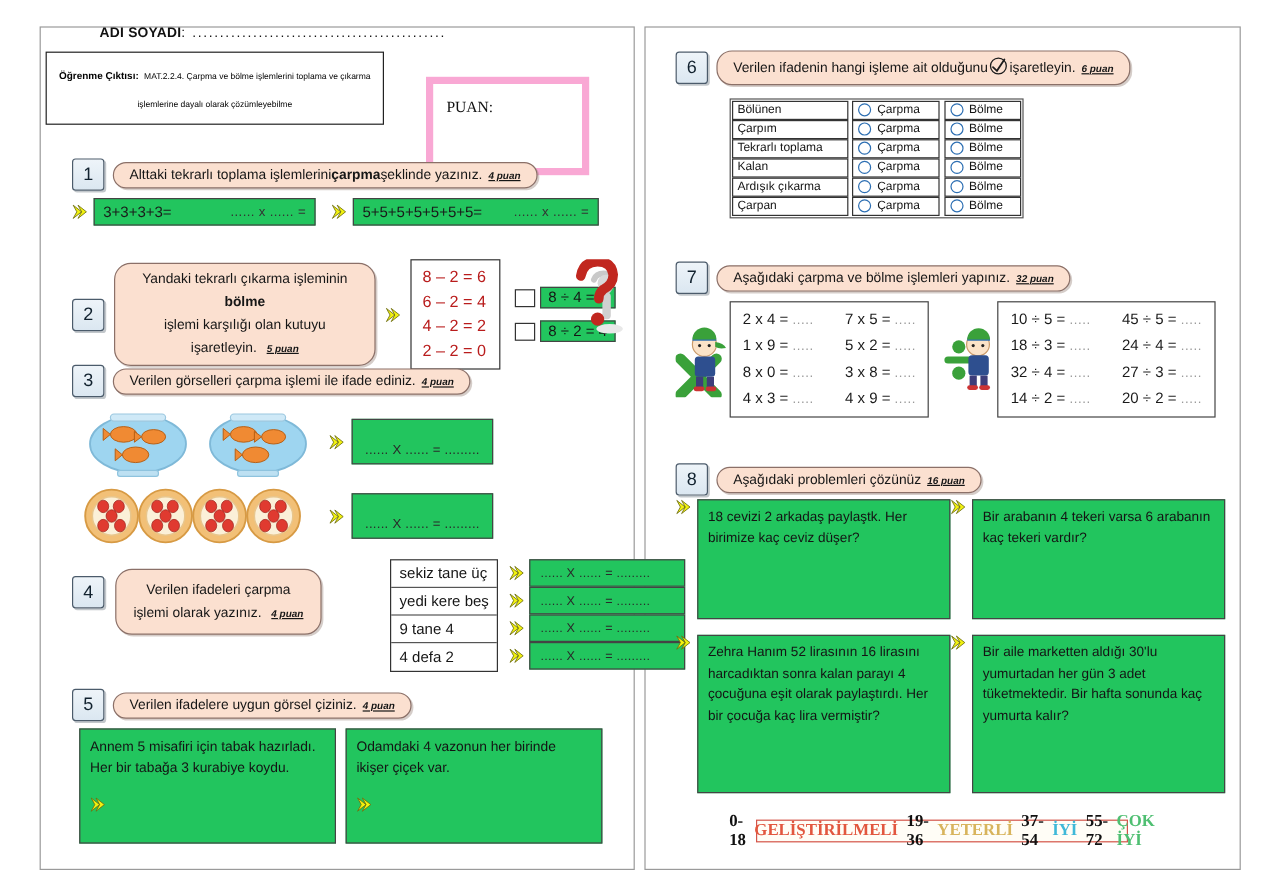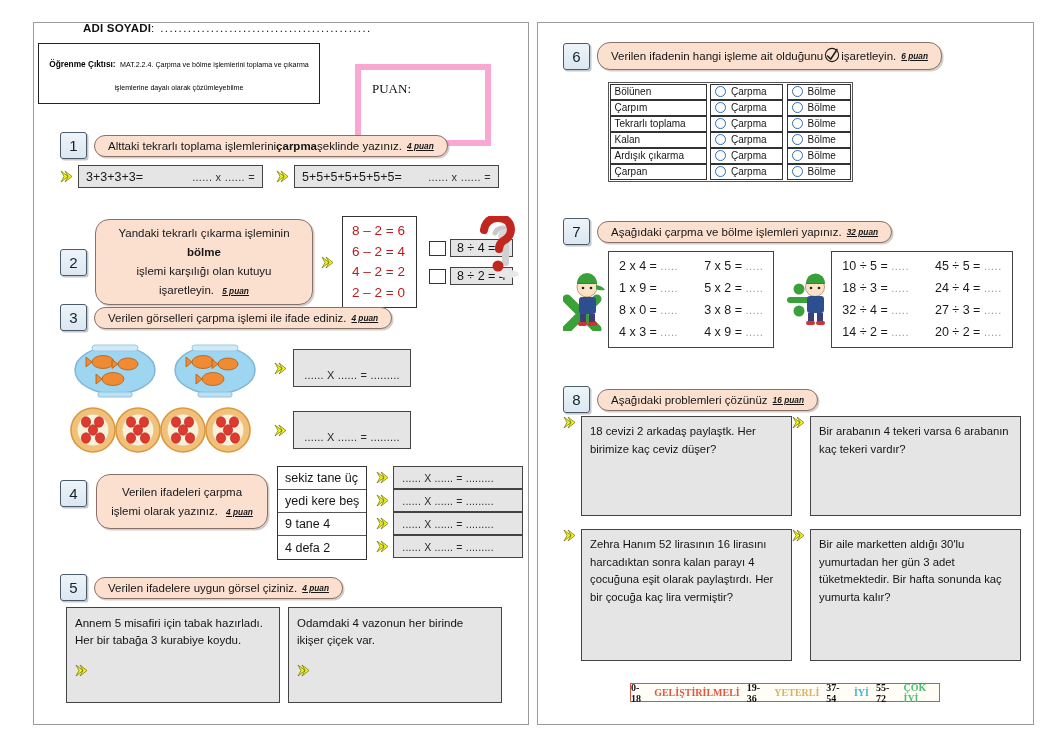--- a/index.html
+++ b/index.html
@@ -52,21 +52,21 @@
     display: flex; align-items: center; min-height: 22px;
   }
   .qtext.two-line { line-height: 1.65; text-align: center; border-radius: 14px; }
   .pts { font-size: 8.3px; font-weight: bold; text-decoration: underline; margin-left: 5px; font-style: italic; }
   b { font-weight: bold; }
 
   
   .arrow { flex: none; width: 13px; height: 13px; position: relative; }
   .arrow svg { display:block; }
 
-  .ansbox { border: 1px solid #444; background: #e5e5e5; }
+  .ansbox { border: 1px solid #444; background: #22c55e; }
 
   
   .q1row { position: absolute; left: 60px; top: 165px; display: flex; gap: 13px; align-items: center; }
   .q1cell { display:flex; align-items:center; gap: 5px; }
   .q1box { width: 185px; height: 23px; display: flex; align-items: center;
            padding: 0 7px; font-size: 12.5px; color: #1a1a1a; font-family: "Liberation Sans", sans-serif; }
   .q1box .op { margin-left: auto; font-size: 11px; color: #333; letter-spacing: .3px; }
 
   
   .q2 { position: absolute; left: 60px; top: 216px; display: flex; align-items: center; gap: 8px; }
@@ -82,21 +82,21 @@
   
   .q3 { position: absolute; left: 60px; top: 304px; }
   .q3grid { position: absolute; left: 10px; top: 34px; }
   .vis-row { display:flex; align-items:center; }
   .q3ansbox { width: 118px; height: 38px; display:flex; align-items:flex-end;
               justify-content:center; padding-bottom: 5px; font-size: 11px; color:#2a2a2a; letter-spacing: .2px; }
 
   
   .q4 { position: absolute; left: 60px; top: 466px; display: flex; align-items: flex-start; gap: 9px; }
   .q4 .qtext { width: 172px; height: 55px; margin-top: 8px; }
-  .q4table { border: 1px solid #333; }
+  .q4table { border: 1px solid #333; margin-left: 48px; }
   .q4phrase { height: 23px; padding: 0 7px; display:flex; align-items:center;
               font-size: 12.5px; color: #151515; border-bottom: 1px solid #555; white-space: nowrap; }
   .q4phrase:last-child { border-bottom: none; }
   .q4rows { display:flex; flex-direction: column; }
   .q4row { display:flex; align-items:center; gap: 4px; height: 23px; }
   .q4ans { width: 130px; height: 23px; display:flex; align-items:center; padding-left: 8px;
            font-size: 10.5px; color: #2a2a2a; letter-spacing:.2px; }
 
   
   .q5 { position: absolute; left: 60px; top: 574px; }
@@ -128,21 +128,21 @@
   .q8grid { position:absolute; top: 30px; left: 0; display:grid;
             grid-template-columns: auto auto; gap: 13px 0; }
   .q8cell { display:flex; gap: 5px; align-items: flex-start; }
   .q8box { width: 211px; height: 100px; padding: 6px 8px; font-size: 11.3px; line-height: 1.55; color: #141414; }
 
   
   .legend {
     position: absolute; left: 630px; top: 683px; width: 310px; height: 19px;
     border: 1px solid #d4544a; background: #fffdf6;
     display:flex; align-items:center; justify-content:center; gap: 7px;
-    font-family: "Liberation Serif", serif; font-size: 10px; font-weight: bold;
+    font-family: "Liberation Serif", serif; font-size: 14px; font-weight: bold;
   }
   .legend .rng { color: #111; }
 </style>
 </head>
 <body>
 
 <div class="worksheet">
 
   <div class="page page-left"></div>
   <div class="page page-right"></div>

